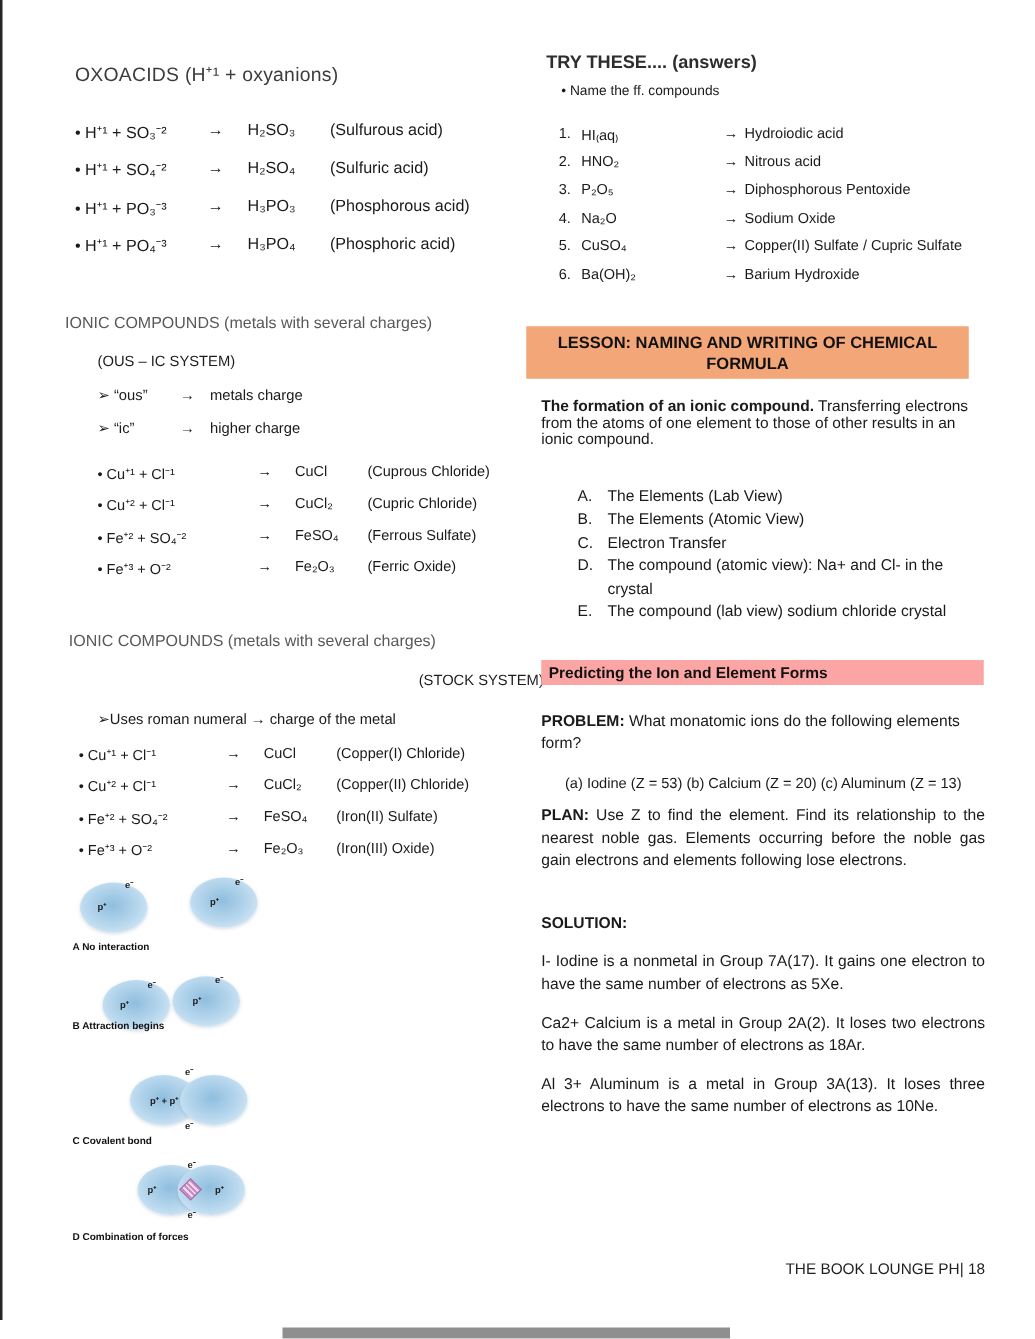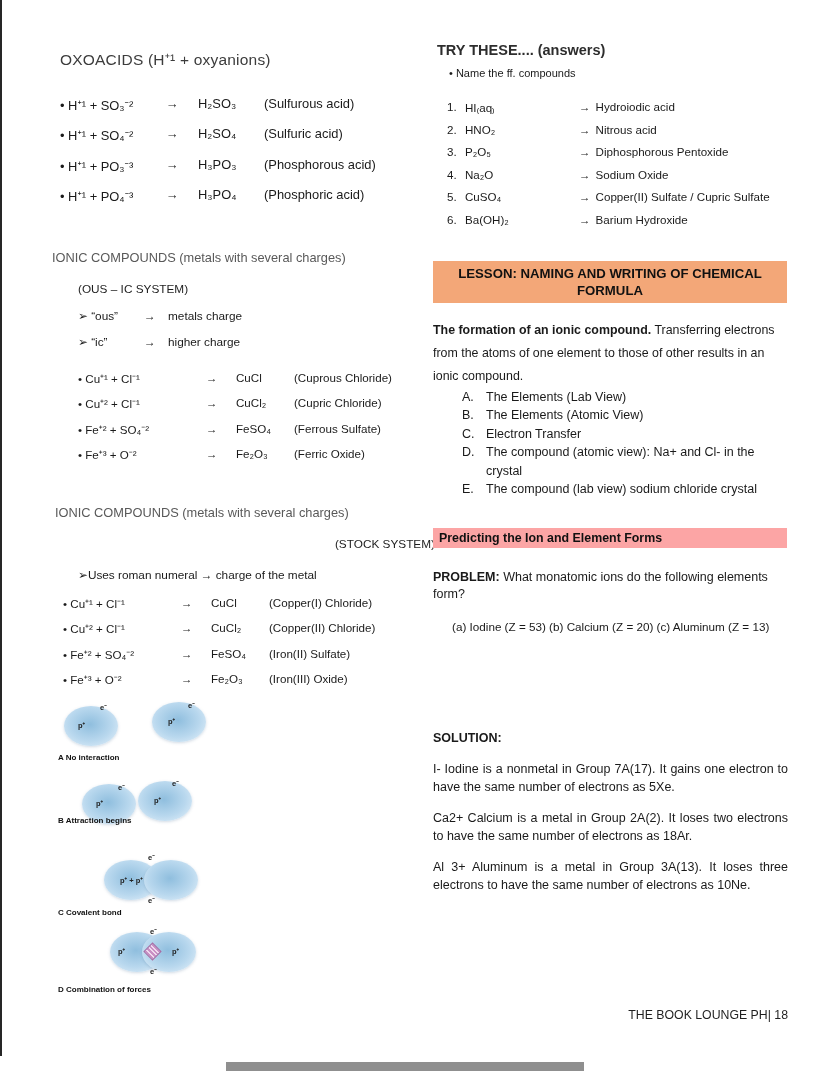--- a/index.html
+++ b/index.html
@@ -57,24 +57,24 @@
   .cap-d{left:2px;top:285px;}
 
   
   .sec-try { position:absolute; left:437px; top:42px; width:355px; }
   .sec-try h2 { font-size:14.5px; font-weight:700; color:#2d2d2d; }
   .try-sub { margin:9px 0 0 12px; font-size:11px; }
   .try-list { margin:21px 0 0 10px; }
   .try-row { display:grid; grid-template-columns:18px 114px auto; height:22.6px; font-size:11.6px; }
   .try-row .arrow { margin-right:5px; }
 
-  .lesson-header { position:absolute; left:433px; top:261px; width:354px;
+  .lesson-header { position:absolute; left:421px; top:261px; width:354px;
                    background:#f3a778; color:#111; font-weight:700; font-size:13.2px;
                    text-align:center; line-height:1.3; padding:4px 14px; }
-  .formation { position:absolute; left:433px; top:319px; width:358px; font-size:12.4px; line-height:23px; }
+  .formation { position:absolute; left:433px; top:319px; width:358px; font-size:12.4px; line-height:13px; }
   .formation .b { font-weight:700; }
   .steps { position:absolute; left:462px; top:388px; width:328px; }
   .step-row { display:grid; grid-template-columns:24px auto; font-size:12.5px; line-height:18.4px; }
   .predicting-header { position:absolute; left:433px; top:528px; width:354px;
                        background:#fca5a5; color:#111; font-weight:700; font-size:12.4px; padding:3px 6px; }
   .problem { position:absolute; left:433px; top:569px; width:336px; font-size:12.5px; line-height:16.5px; }
   .blabel { font-weight:700; }
   .abc { position:absolute; left:433px; top:620px; width:360px; font-size:11.7px;margin-left:19px; }
   .plan { position:absolute; left:433px; top:643px; width:355px; font-size:12.5px; line-height:18px; text-align:justify; }
   .solution { position:absolute; left:433px; top:729px; width:355px; font-size:12.5px; line-height:18px; text-align:justify; }
@@ -296,20 +296,24 @@
 
   <div class="predicting-header">Predicting the Ion and Element Forms</div>
 
   <div class="problem">
     <span class="blabel">PROBLEM:</span>
     <span> What monatomic ions do the following elements form?</span>
   </div>
 
   <div class="abc">(a) Iodine (Z = 53) (b) Calcium (Z = 20) (c) Aluminum (Z = 13)</div>
 
+  <div class="plan">
+    <span class="blabel">PLAN:</span>
+    <span> Use Z to find the element. Find its relationship to the nearest noble gas. Elements occurring before the noble gas gain electrons and elements following lose electrons.</span>
+  </div>
 
   <div class="solution">
     <div class="blabel">SOLUTION:</div>
     <p>I- Iodine is a nonmetal in Group 7A(17). It gains one electron to have the same number of electrons as 5Xe.</p>
     <p>Ca2+ Calcium is a metal in Group 2A(2). It loses two electrons to have the same number of electrons as 18Ar.</p>
     <p>Al 3+ Aluminum is a metal in Group 3A(13). It loses three electrons to have the same number of electrons as 10Ne.</p>
   </div>
 
   <div class="footer">THE BOOK LOUNGE PH| 18</div>
 </div>

